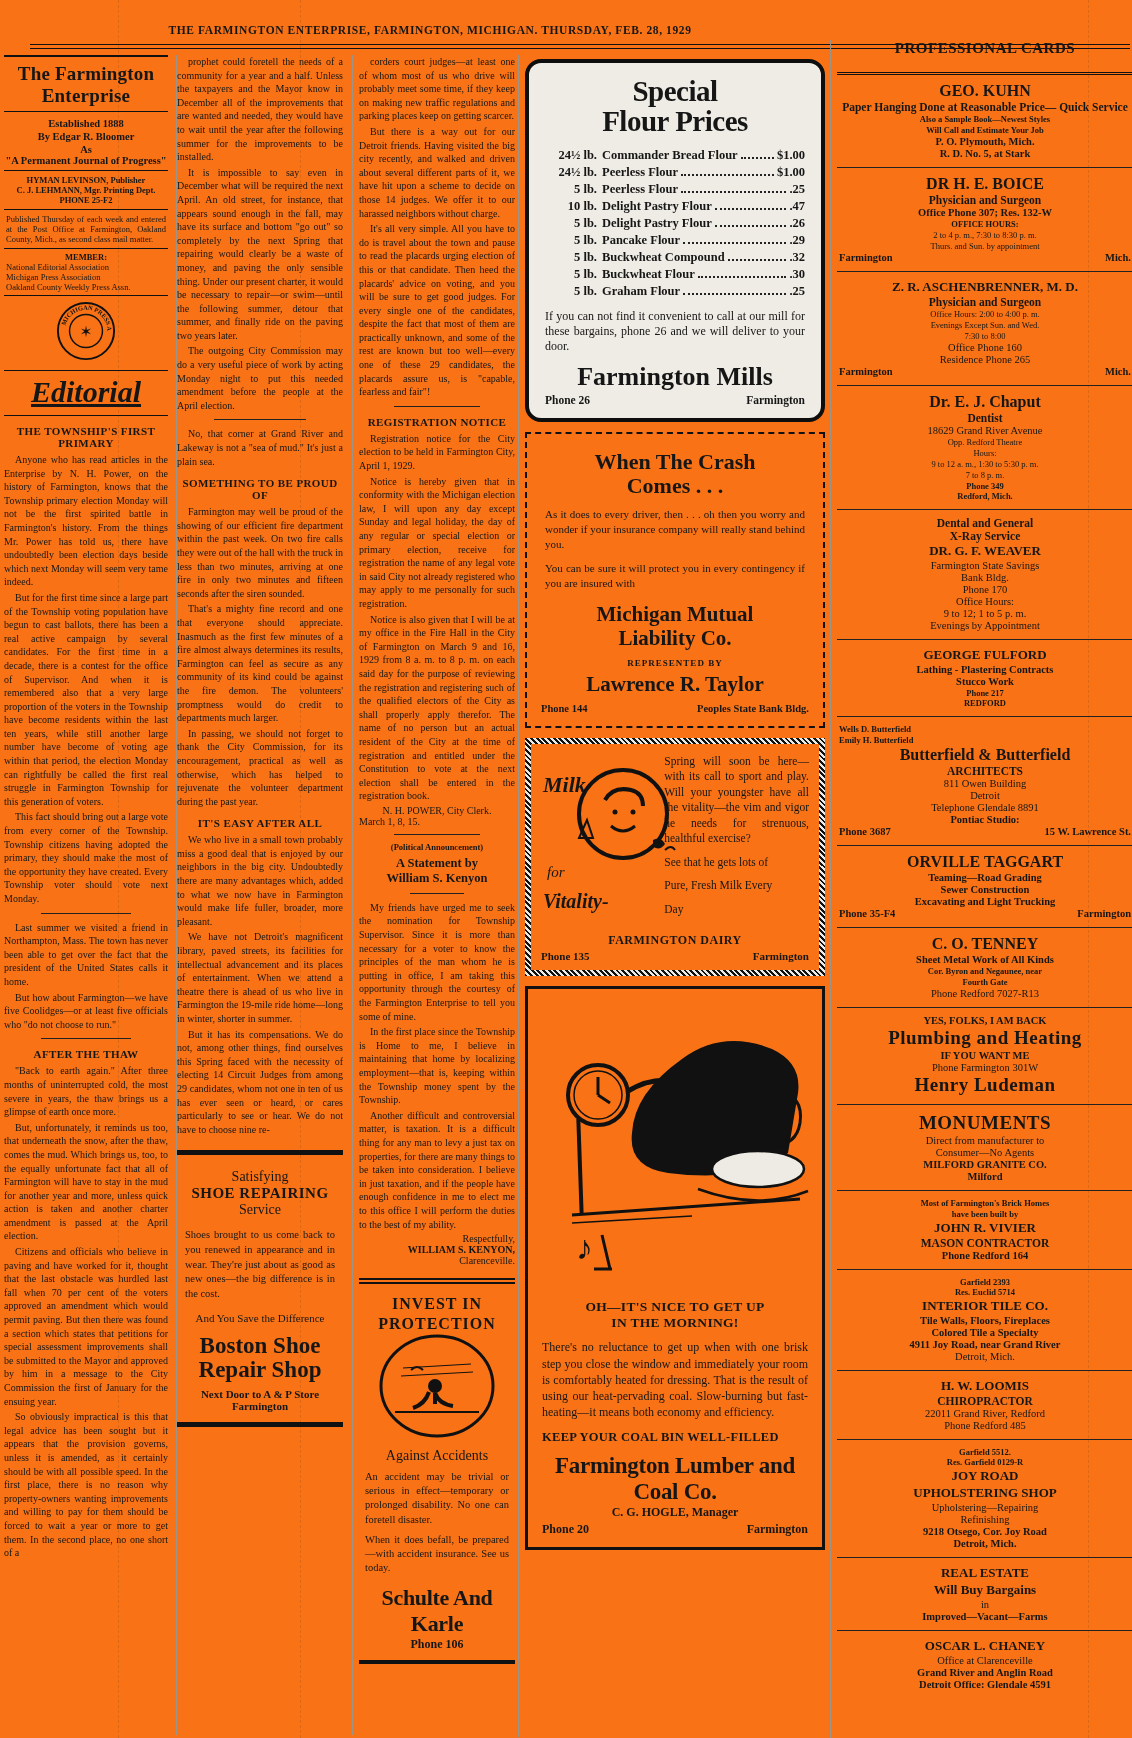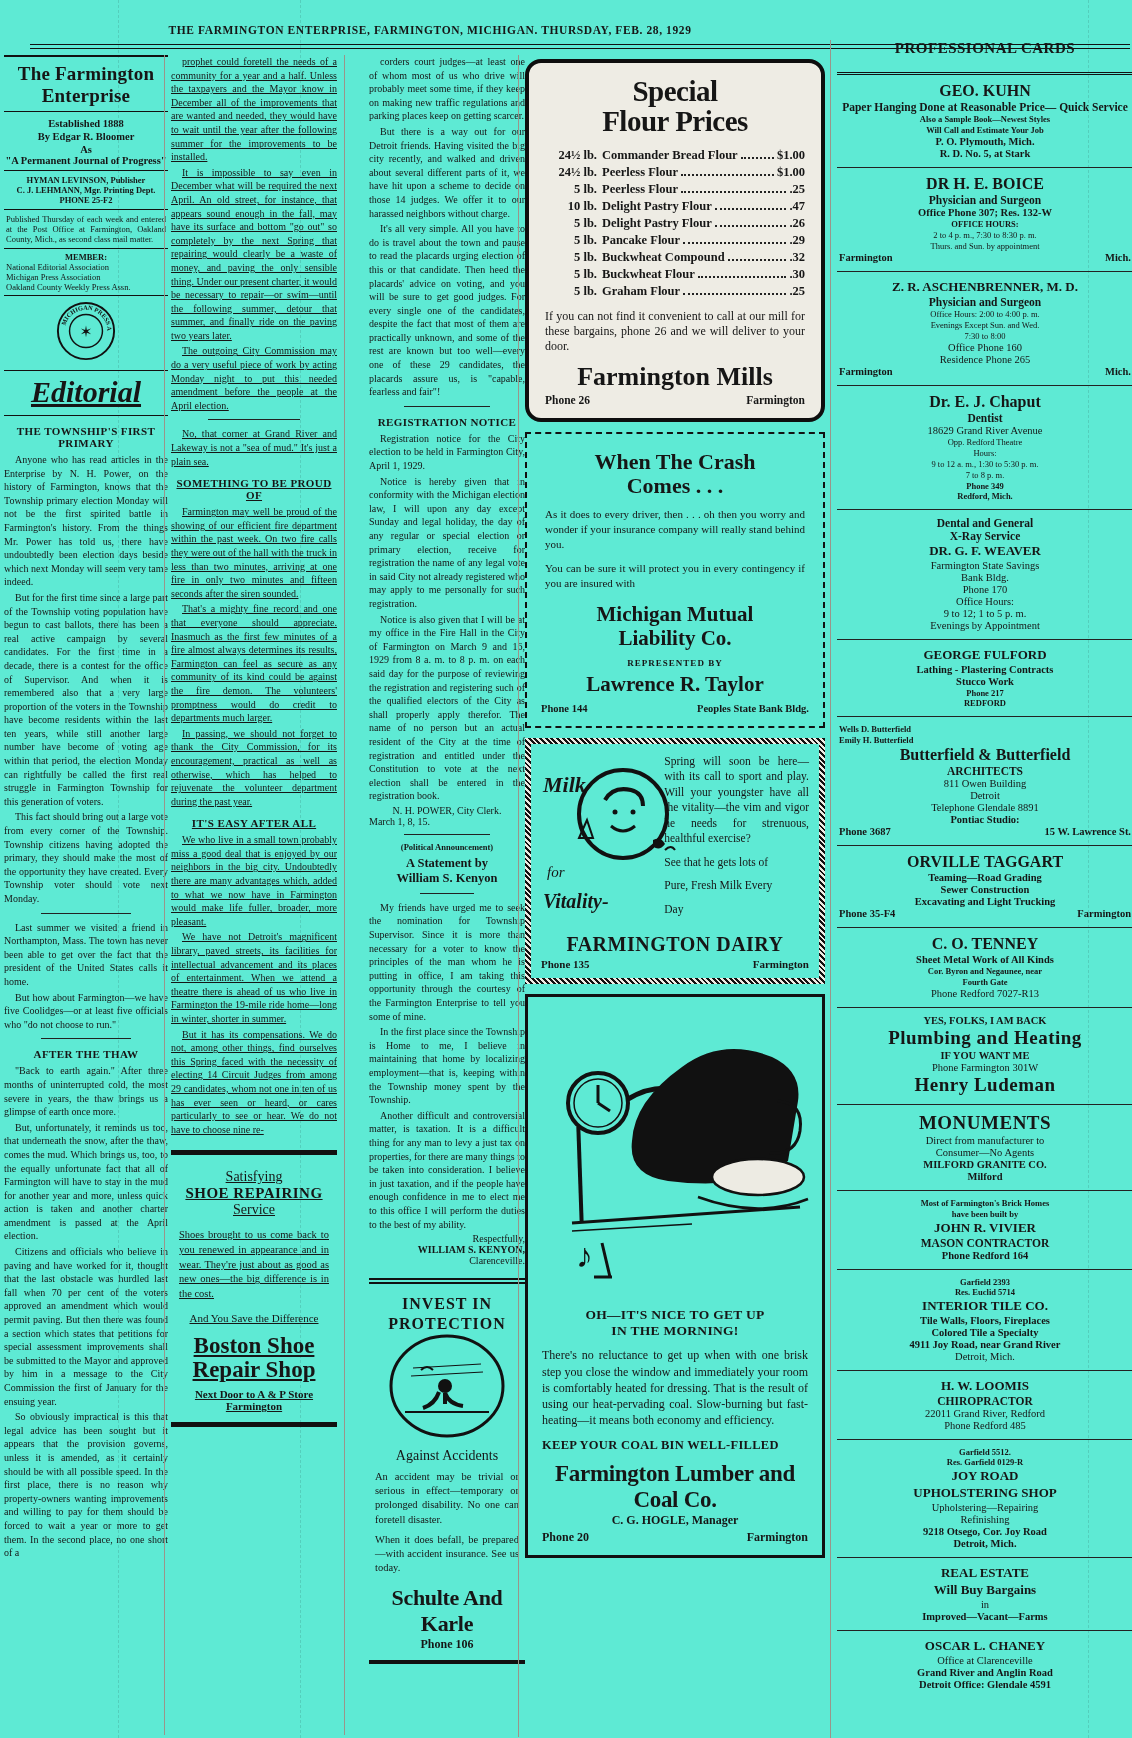--- a/index.html
+++ b/index.html
@@ -1,25 +1,25 @@
 <!DOCTYPE html>
 <html><head>
 <meta charset="utf-8">
 <style>
   html,body{margin:0;padding:0;background:#c9c6bd;}
-  .page{position:relative;width:1132px;height:1738px;margin:0 auto;background:#5eead4;
+  .page{position:relative;width:1132px;height:1738px;margin:0 auto;background:#f97316;
         color:#161616;font-family:"Liberation Serif","DejaVu Serif",serif;overflow:hidden;}
   .dateline{position:absolute;top:24px;left:40px;width:780px;text-align:center;
             font-size:11.5px;font-weight:bold;letter-spacing:.6px;}
   .top-rule{position:absolute;top:44px;left:30px;right:2px;height:3px;
             border-top:1.5px solid #111;border-bottom:1px solid #111;}
   .col{position:absolute;top:55px;overflow:hidden;}
   .col1{left:4px;width:164px;height:1680px;}
-  .col2{left:164px;width:166px;height:1680px;border-left:1px solid #9a958a;padding-left:6px;text-decoration:underline;}
-  .col3{left:344px;width:156px;height:1680px;border-left:1px solid #9a958a;padding-left:24px;}
+  .col2{left:176px;width:166px;height:1680px;border-left:1px solid #9a958a;}
+  .col3{left:352px;width:156px;height:1680px;border-left:1px solid #9a958a;padding-left:6px;}
   .colc{left:518px;width:304px;height:1682px;border-left:1px solid #9a958a;padding-left:4px;}
   .colr{left:830px;top:40px;width:296px;height:1698px;border-left:1px solid #9a958a;padding-left:6px;}
   .fold{position:absolute;top:0;bottom:0;border-left:1px dashed rgba(20,20,20,.12);}
 
   
   .mast{text-align:center;border-top:2px solid #111;border-bottom:1px solid #111;padding:6px 0 4px;}
   .mast-title{font-size:19px;font-weight:bold;letter-spacing:.2px;}
   .mast-sub{font-size:10.5px;font-weight:bold;margin-top:2px;}
   .mast-tag{font-size:10.5px;font-weight:bold;}
   .pubblock{text-align:center;font-size:8.5px;font-weight:bold;padding:4px 0;border-bottom:1px solid #111;}
@@ -68,21 +68,21 @@
          padding:10px 10px 8px;margin:0 2px 10px;}
   .dairy-cols{display:flex;}
   .dairy-left{position:relative;width:46%;height:170px;}
   .dairy-left .w1{position:absolute;left:2px;top:18px;font-style:italic;font-weight:bold;font-size:22px;}
   .dairy-left .w2{position:absolute;left:6px;top:110px;font-style:italic;font-size:15px;}
   .dairy-left .w3{position:absolute;left:2px;top:136px;font-style:italic;font-weight:bold;font-size:20px;}
   .dairy-left svg{position:absolute;left:28px;top:6px;}
   .dairy-right{width:54%;}
   .dairy-right p{font-size:11.5px;line-height:1.35;margin:0 0 8px;text-align:justify;}
   .dairy-see{font-size:12px;text-align:center;margin:0;}
-  .dairy-name{font-size:20px;font-weight:bold;text-align:center;letter-spacing:.5px;margin-top:8px;}
+  .dairy-name{font-size:12px;font-weight:bold;text-align:center;letter-spacing:.5px;margin-top:8px;}
   .dairy .adlr{font-size:11px;margin-top:2px;}
 
   
   .coal{border:3px solid #111;padding:10px 14px 10px;margin:0 2px;}
   .coal-h{font-size:13.5px;font-weight:bold;text-align:center;letter-spacing:.3px;}
   .coal p{font-size:12px;line-height:1.35;text-align:justify;margin:8px 0 4px;}
   .coal-slogan{font-size:12.5px;font-weight:bold;letter-spacing:.3px;margin-top:10px;}
   .coal-name{font-size:23px;font-weight:bold;text-align:center;margin-top:8px;letter-spacing:-.3px;}
   .coal-mgr{font-size:12px;font-weight:bold;text-align:center;}
   .coal .adlr{font-size:12px;margin-top:2px;}

